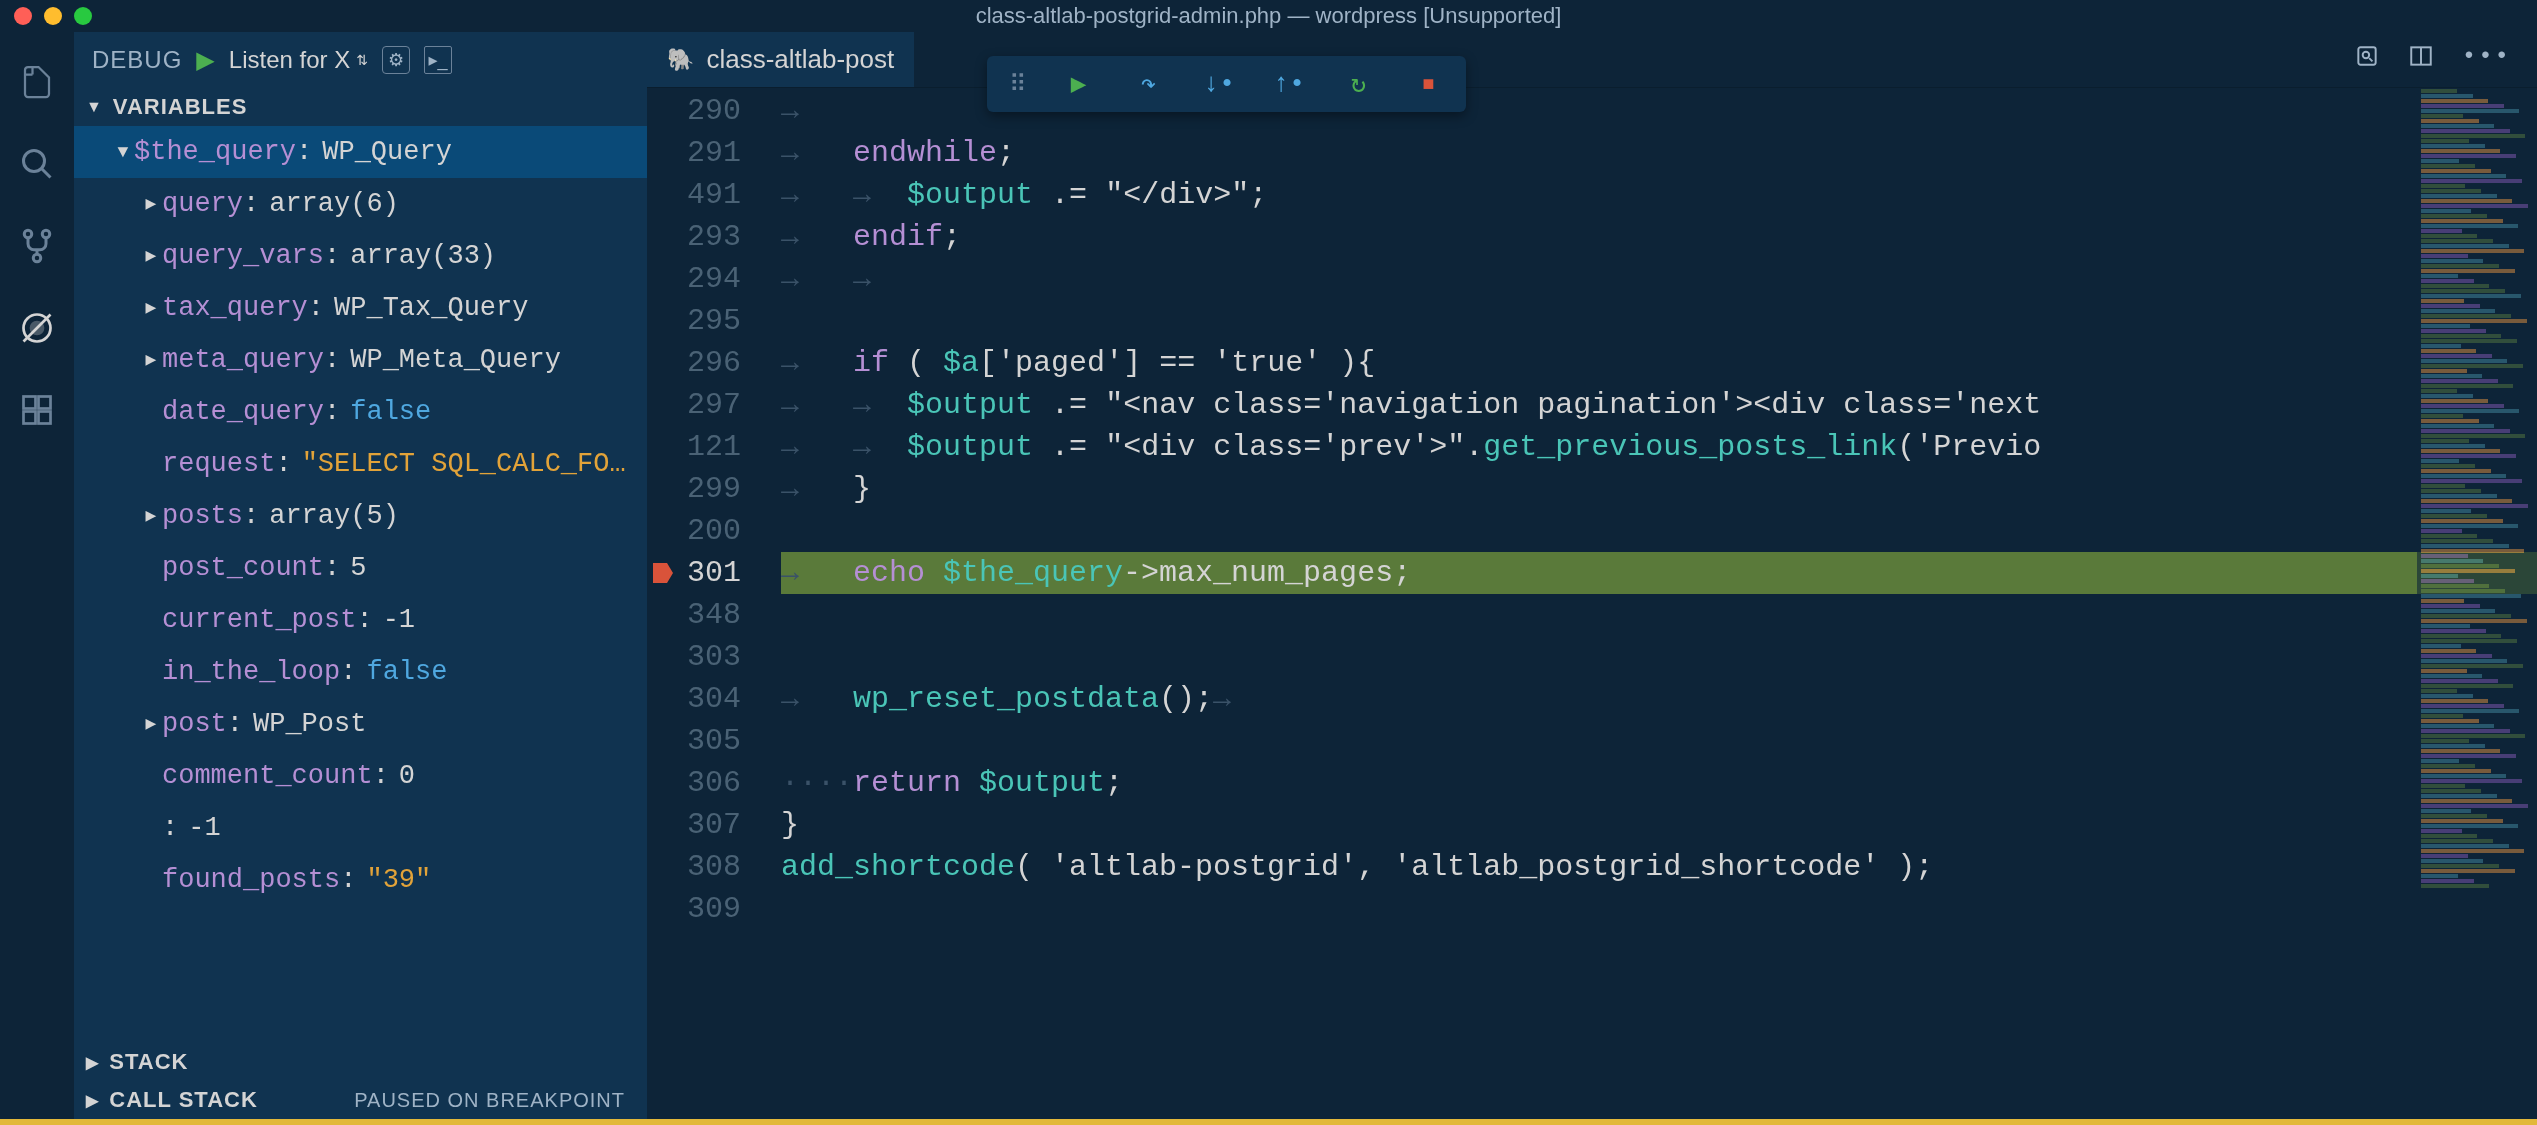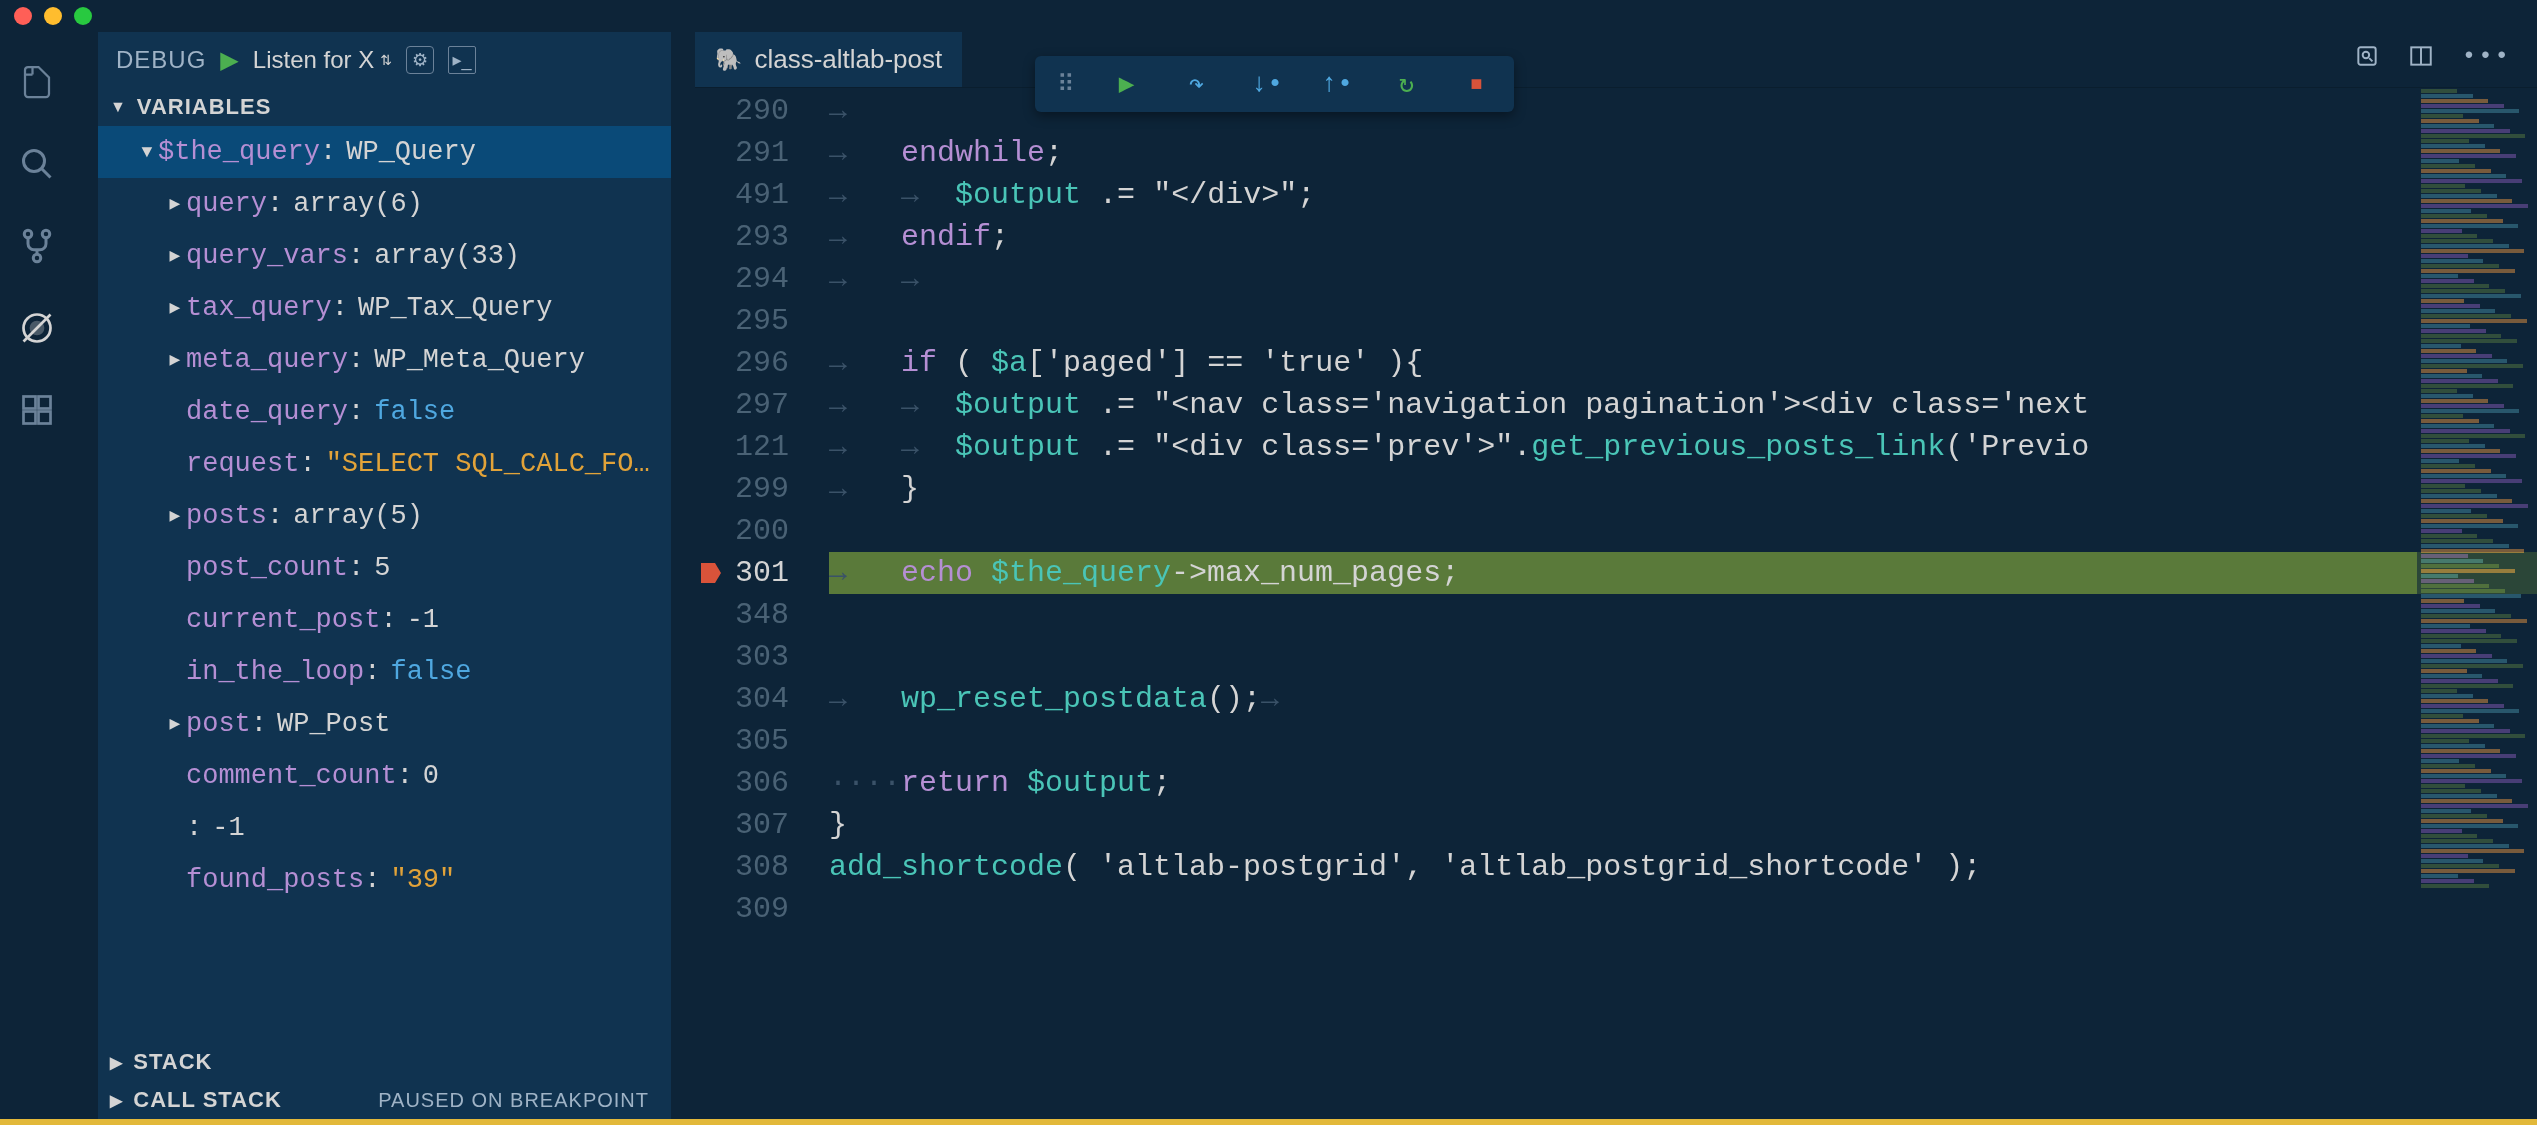--- a/index.html
+++ b/index.html
@@ -36,21 +36,20 @@
   left: 50%;
   transform: translateX(-50%);
   color: #9fb3c6;
   font-size: 22px;
   font-family: -apple-system, sans-serif;
 }
 .main {
   flex: 1;
   display: flex;
   overflow: hidden;
-  gap: 24px;
 }
 .activity-bar {
   width: 74px;
   background: #0d2438;
   display: flex;
   flex-direction: column;
   align-items: center;
   padding-top: 30px;
   gap: 42px;
 }
@@ -271,20 +270,21 @@
 </style>
 </head>
 <body>
 
 <div class="titlebar">
   <div class="traffic-lights">
     <div class="traffic-light tl-close"></div>
     <div class="traffic-light tl-min"></div>
     <div class="traffic-light tl-max"></div>
   </div>
+  <div class="titlebar-title">class-altlab-postgrid-admin.php — wordpress [Unsupported]</div>
 </div>
 
 <div class="main">
   <div class="activity-bar">
     <div class="activity-icon">
       <svg viewBox="0 0 24 24" fill="none" stroke="currentColor" stroke-width="1.5">
           <path d="M13 2H6a2 2 0 0 0-2 2v16a2 2 0 0 0 2 2h12a2 2 0 0 0 2-2V9l-7-7z"></path>
           <path d="M9 2v5M4 7h5"></path>
         </svg>
     </div>

